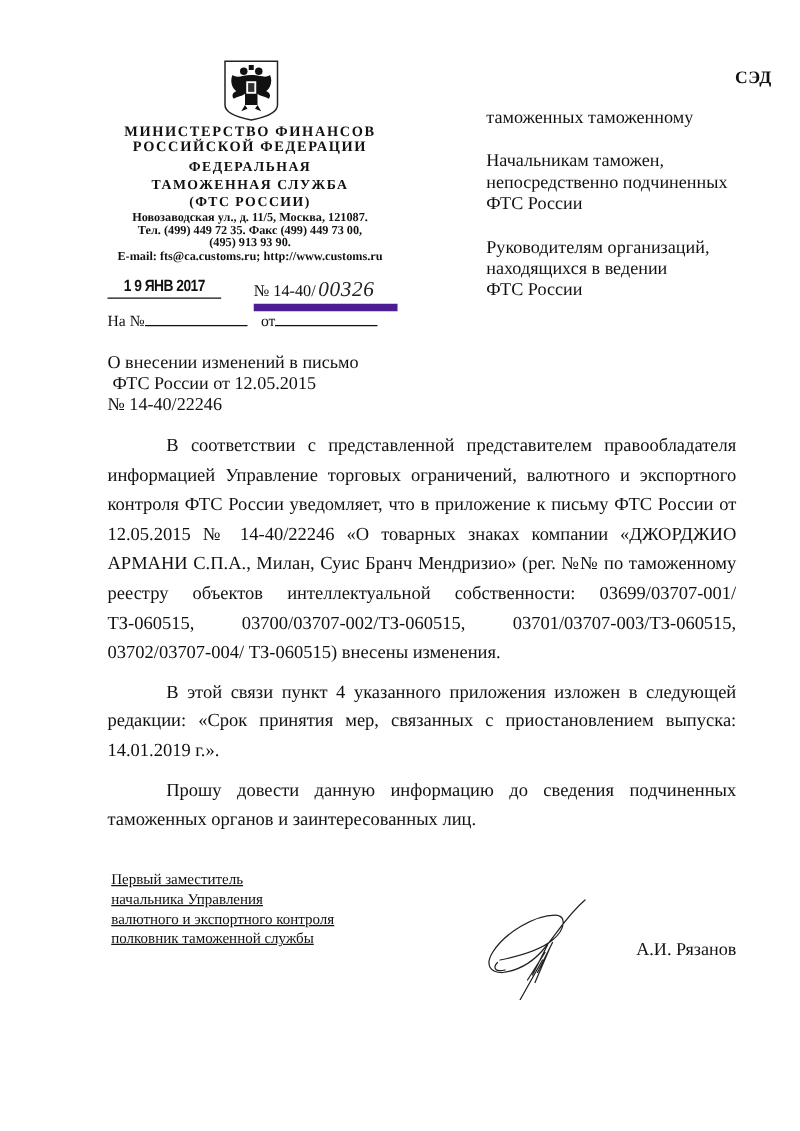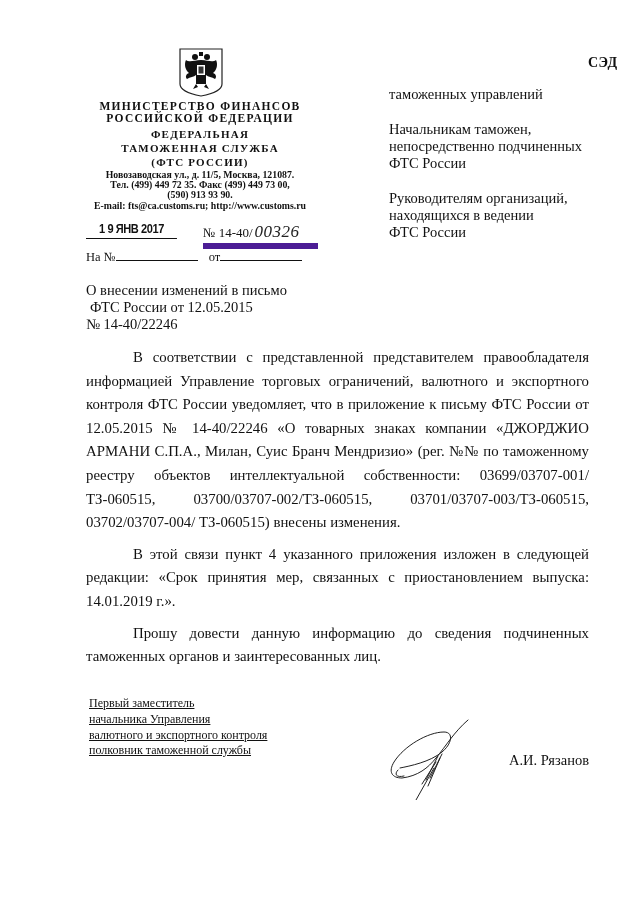--- a/index.html
+++ b/index.html
@@ -81,41 +81,41 @@
 
 <div class="abs org-service">
   <div>ФЕДЕРАЛЬНАЯ</div>
   <div>ТАМОЖЕННАЯ СЛУЖБА</div>
   <div>(ФТС РОССИИ)</div>
 </div>
 
 <div class="abs org-address">
   <div>Новозаводская ул., д. 11/5, Москва, 121087.</div>
   <div>Тел. (499) 449 72 35. Факс (499) 449 73 00,</div>
-  <div>(590) 913 93 90.</div>
+  <div>(495) 913 93 90.</div>
   <div>E-mail: fts@ca.customs.ru; http://www.customs.ru</div>
 </div>
 
 <div class="abs reg-line">
   <div class="abs reg-date">1 9 ЯНВ 2017</div>
   <div class="abs reg-num-wrap">
     <span>№ 14-40/</span><span class="reg-num-hand">00326</span>
   </div>
 </div>
 
 <div class="abs ref-line">
   <span>На №</span><span class="blank" style="width:82px;"></span>
   <span style="margin-left:8px;">от</span><span class="blank" style="width:82px;"></span>
 </div>
 
 <div class="abs sed">СЭД</div>
 
 <div class="abs recipients">
   <div class="recipient">
-    <div>таможенных управлений</div>
+    <div>таможенных таможенному</div>
   </div>
   <div class="recipient">
     <div>Начальникам таможен,</div>
     <div>непосредственно подчиненных</div>
     <div>ФТС России</div>
   </div>
   <div class="recipient">
     <div>Руководителям организаций,</div>
     <div>находящихся в ведении</div>
     <div>ФТС России</div>

